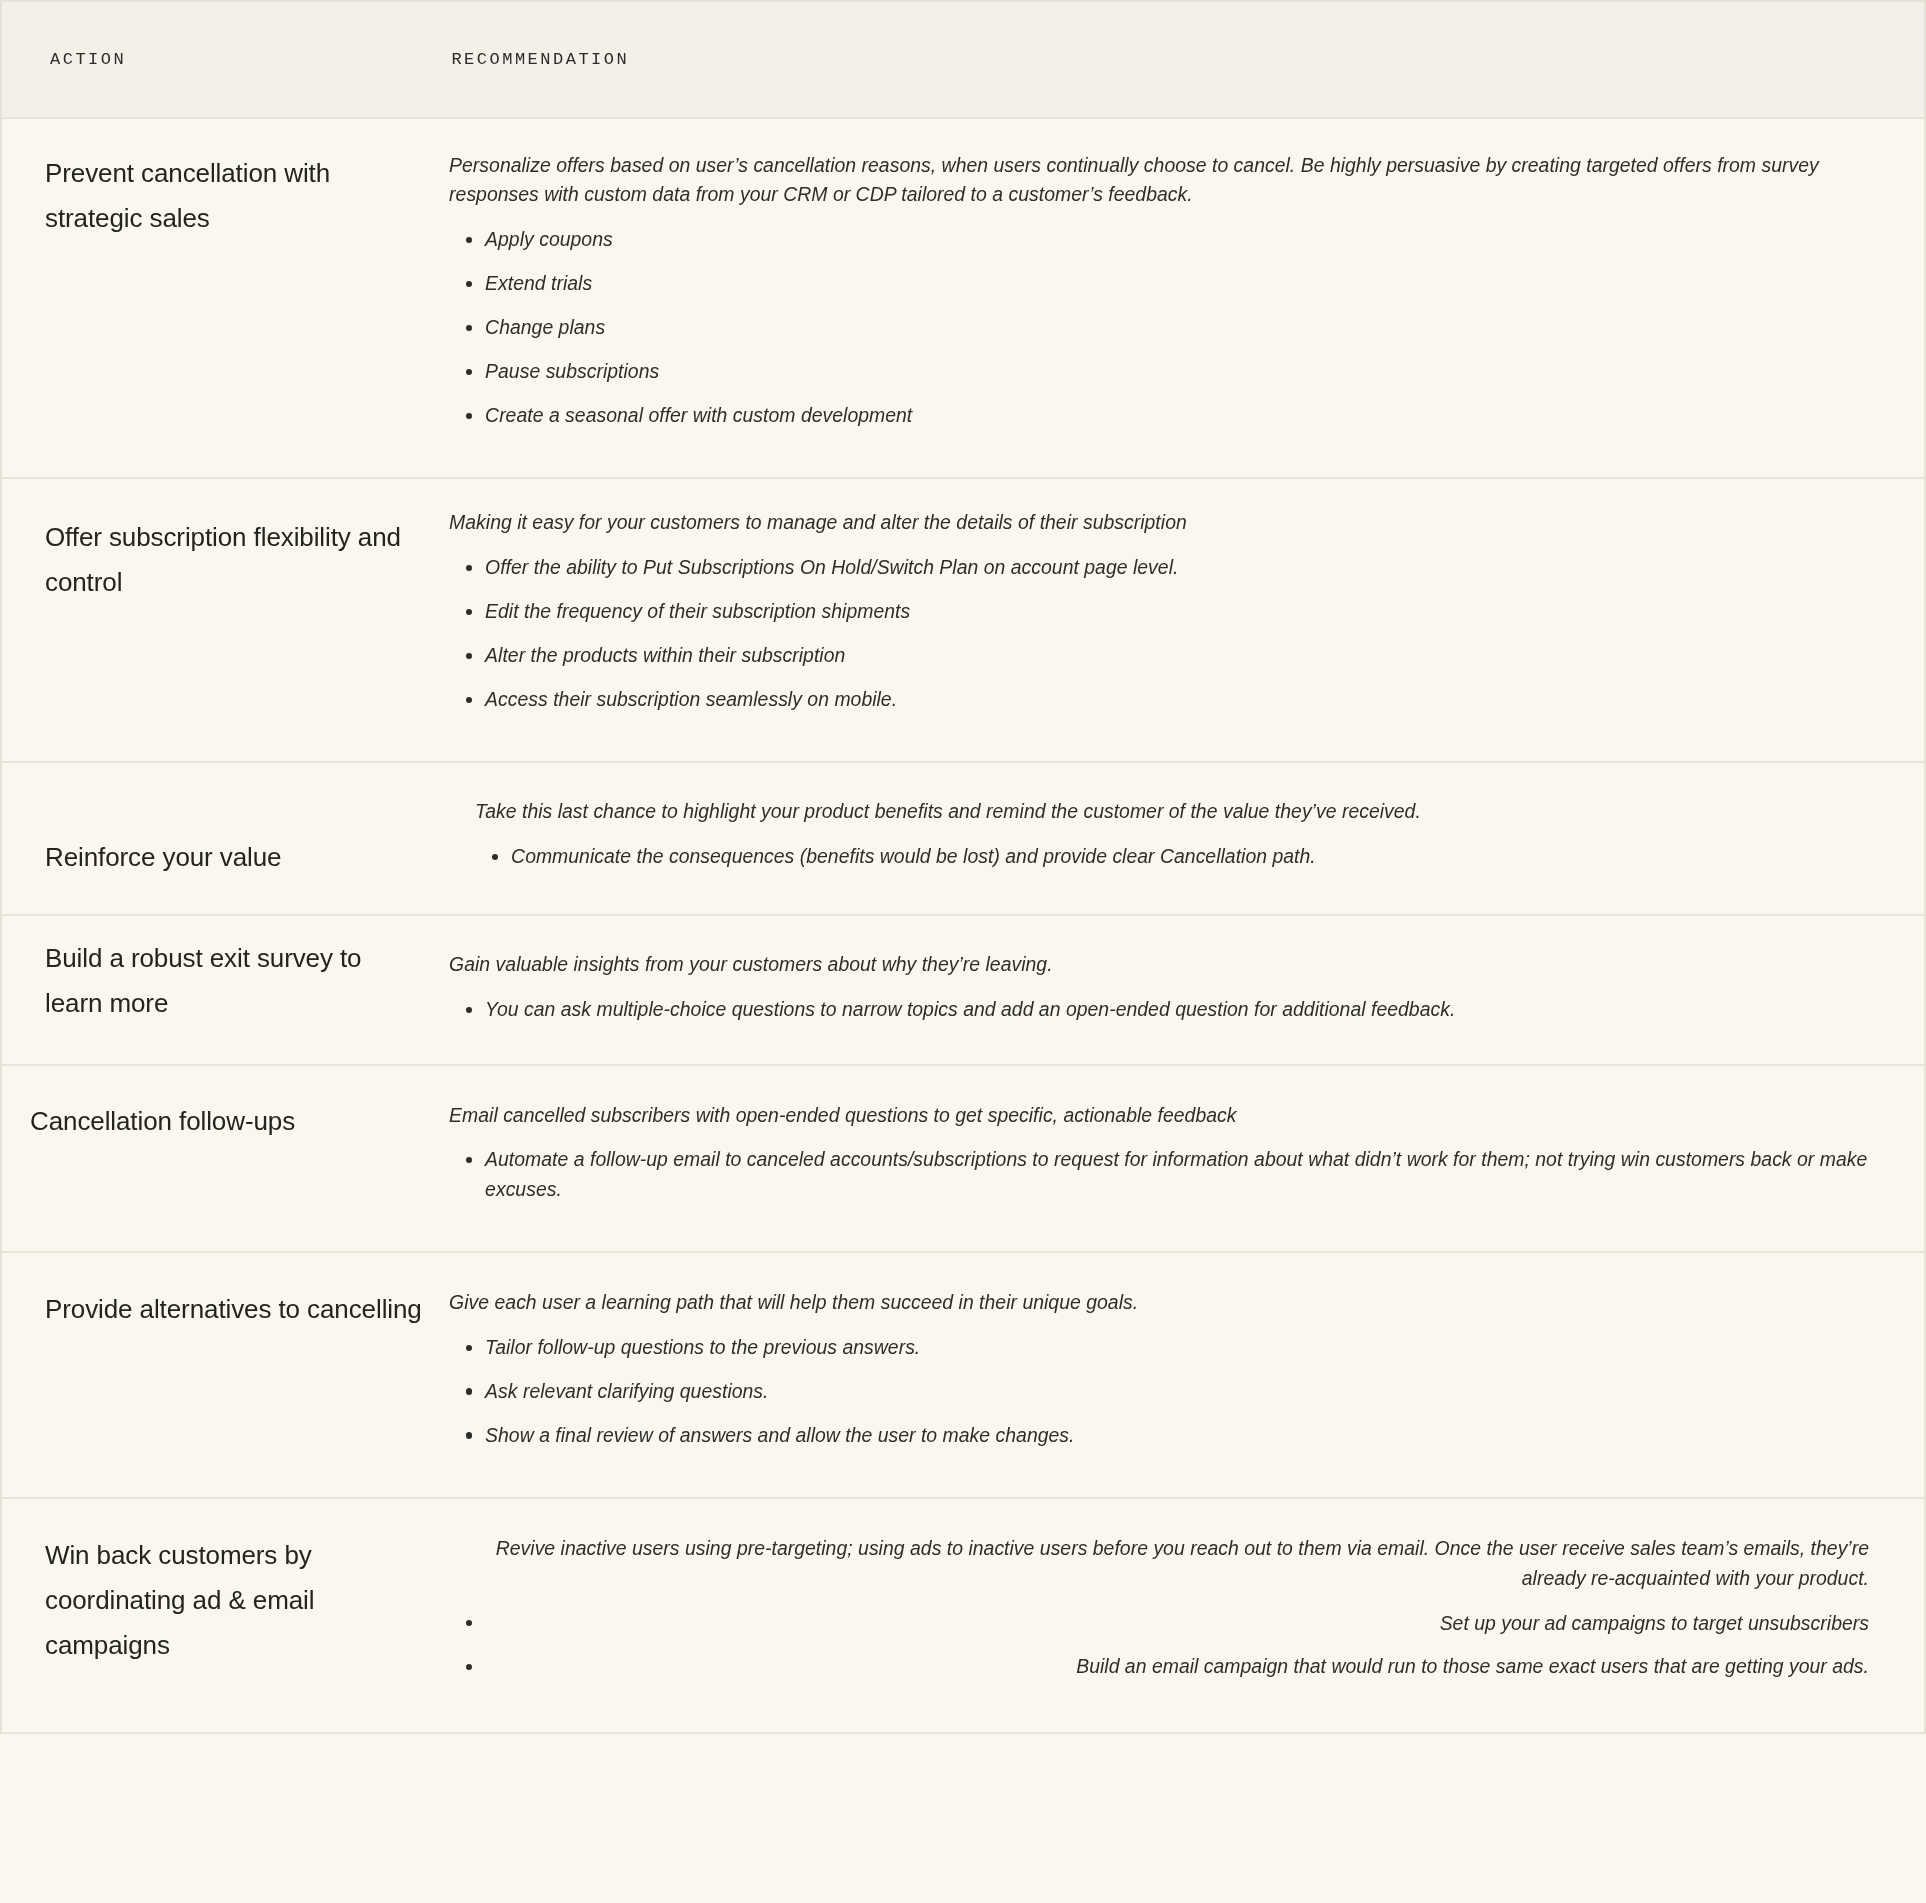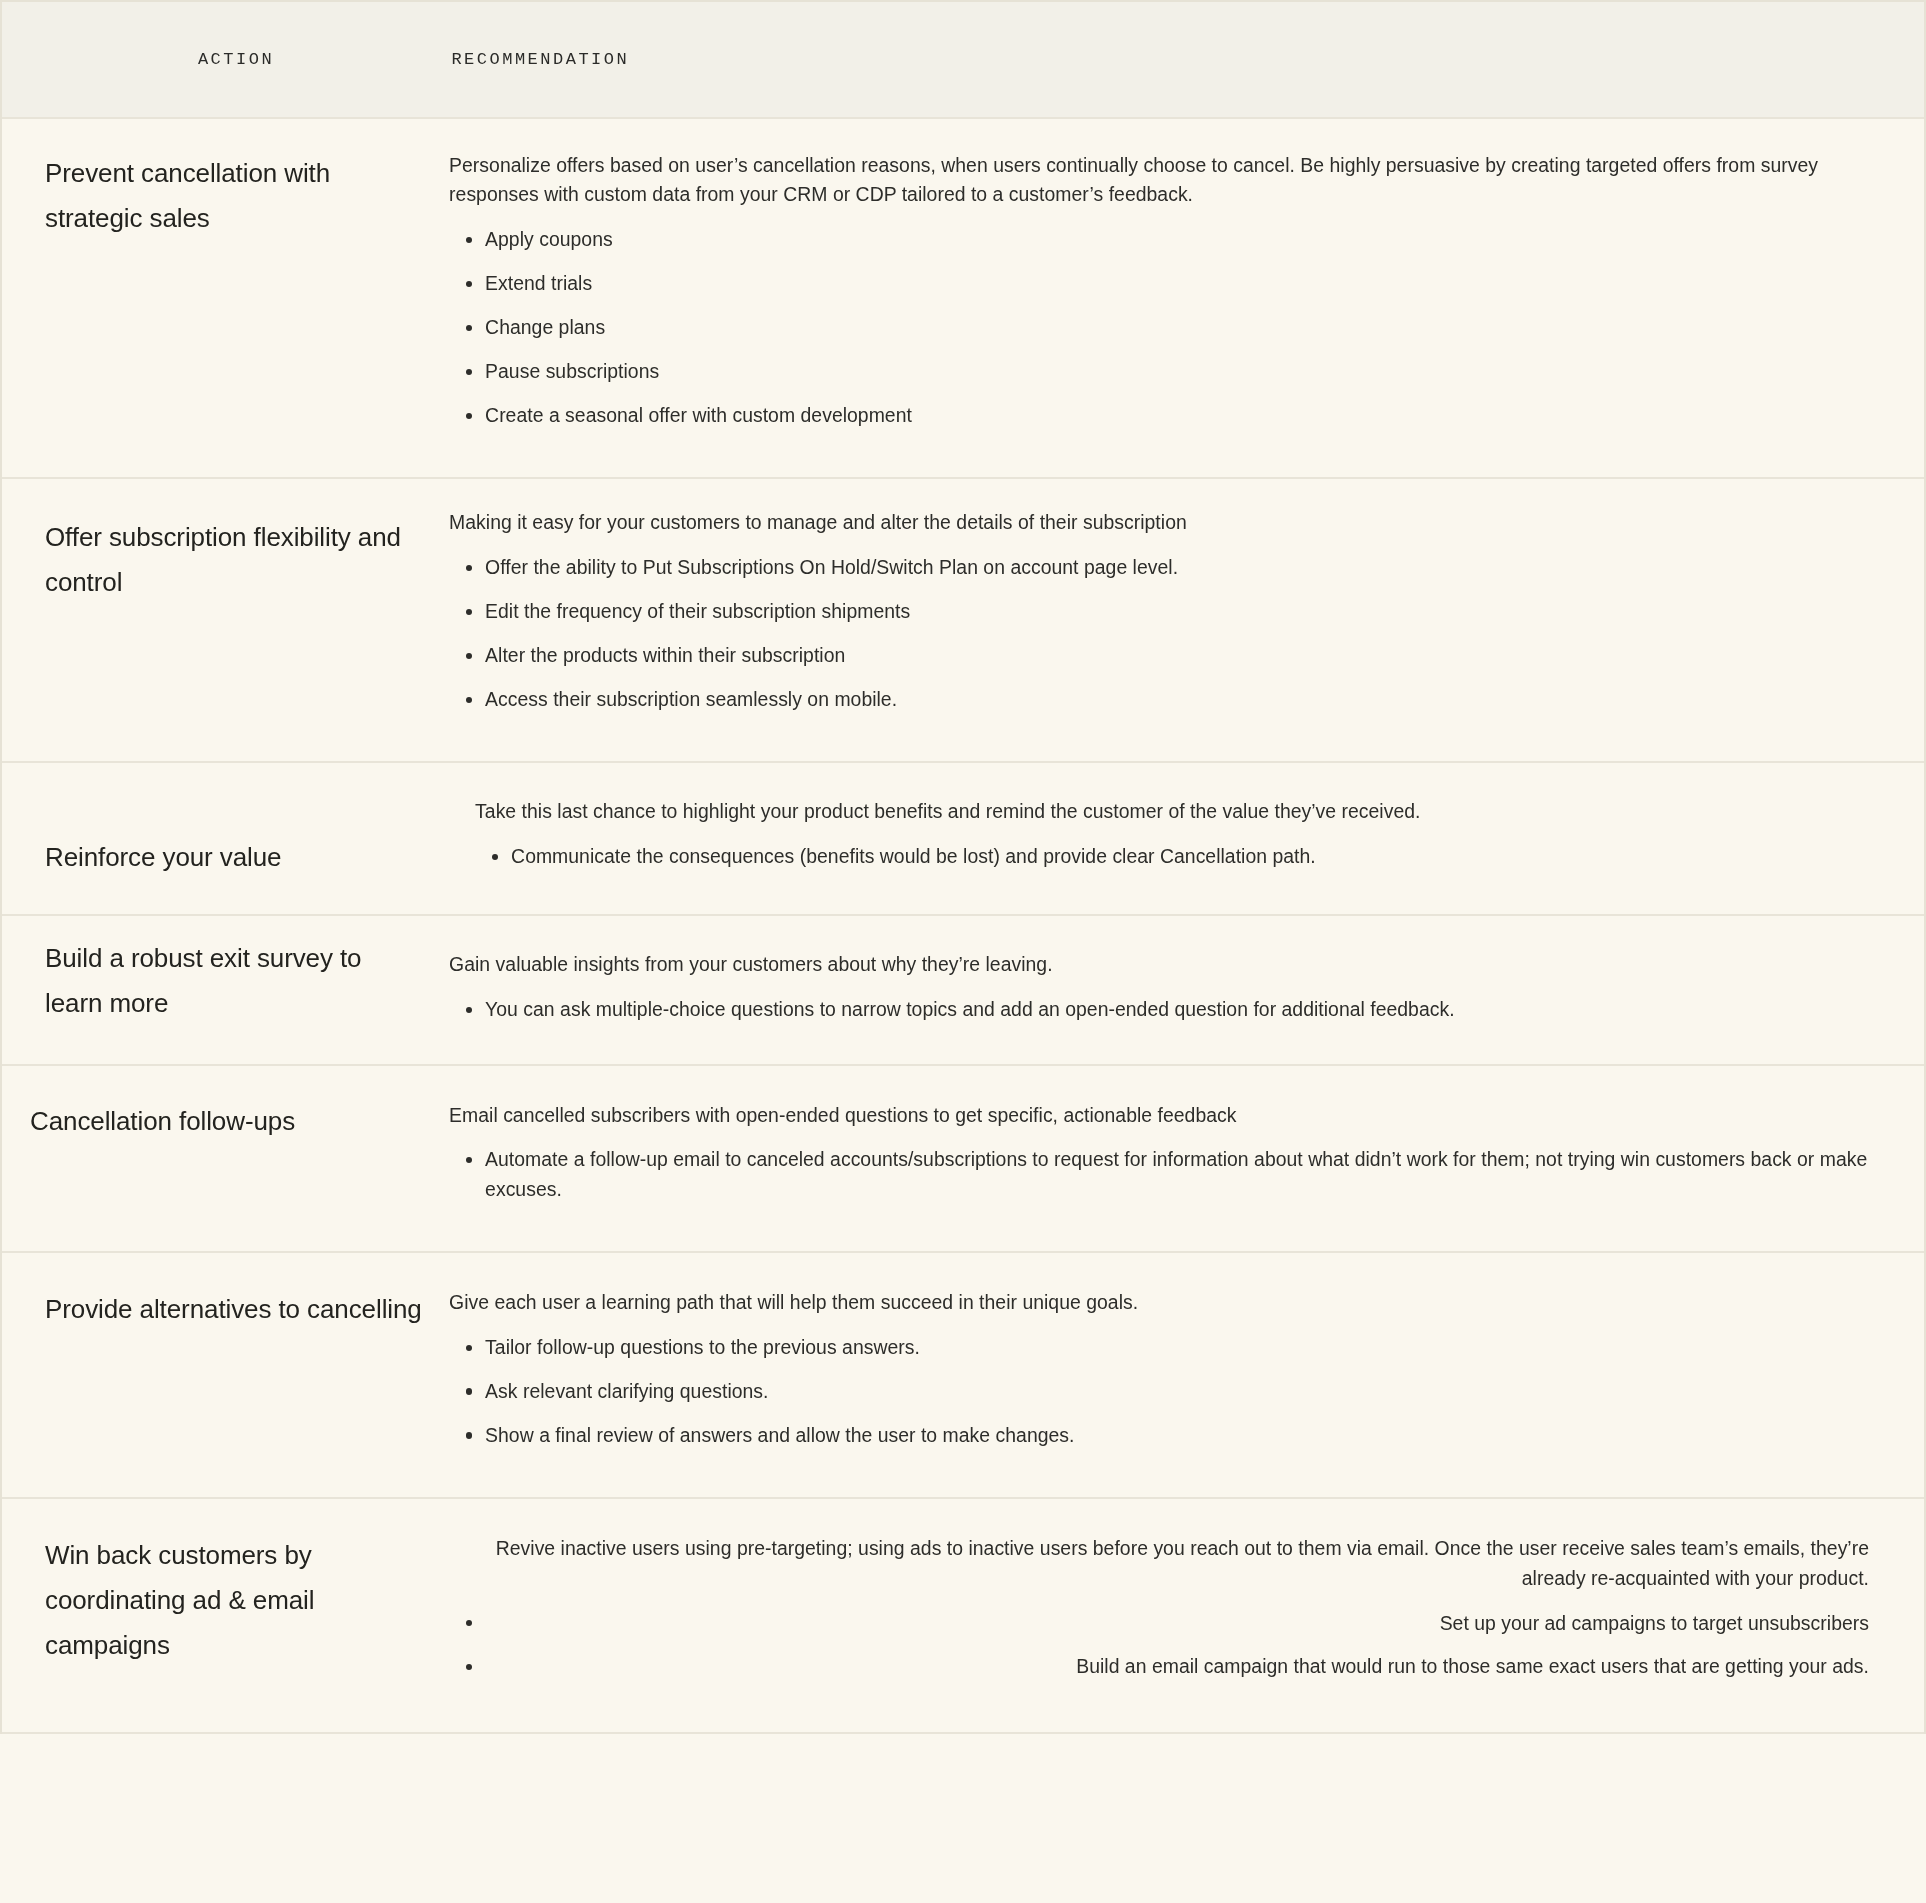--- a/index.html
+++ b/index.html
@@ -36,37 +36,38 @@
   }
   .col-action {
     width: 446px;
     flex: 0 0 446px;
     box-sizing: border-box;
   }
   .col-rec {
     flex: 1 1 auto;
     box-sizing: border-box;
   }
-  .header-row .col-action { padding-left: 22px; text-align: center; }
+  .header-row .col-action { padding-left: 48px; }
   .header-row .col-rec { padding-left: 3.4px; }
 
   .header-label {
     font-family: "Liberation Mono", "DejaVu Sans Mono", monospace;
     font-size: 17px;
     letter-spacing: 2.5px;
     color: #2b2b29;
     text-transform: uppercase;
     white-space: nowrap;
   }
 
   .body-row .col-action {
     padding: 43px 23px 40px 43px;
   }
   .body-row .col-rec {
     padding: 46px 55px 40px 1.1px;
+    font-style: italic;
   }
 
   .action-title {
     font-size: 26px;
     line-height: 1.72;
     color: #23231f;
     font-weight: 400;
     letter-spacing: -0.1px;
   }
 

